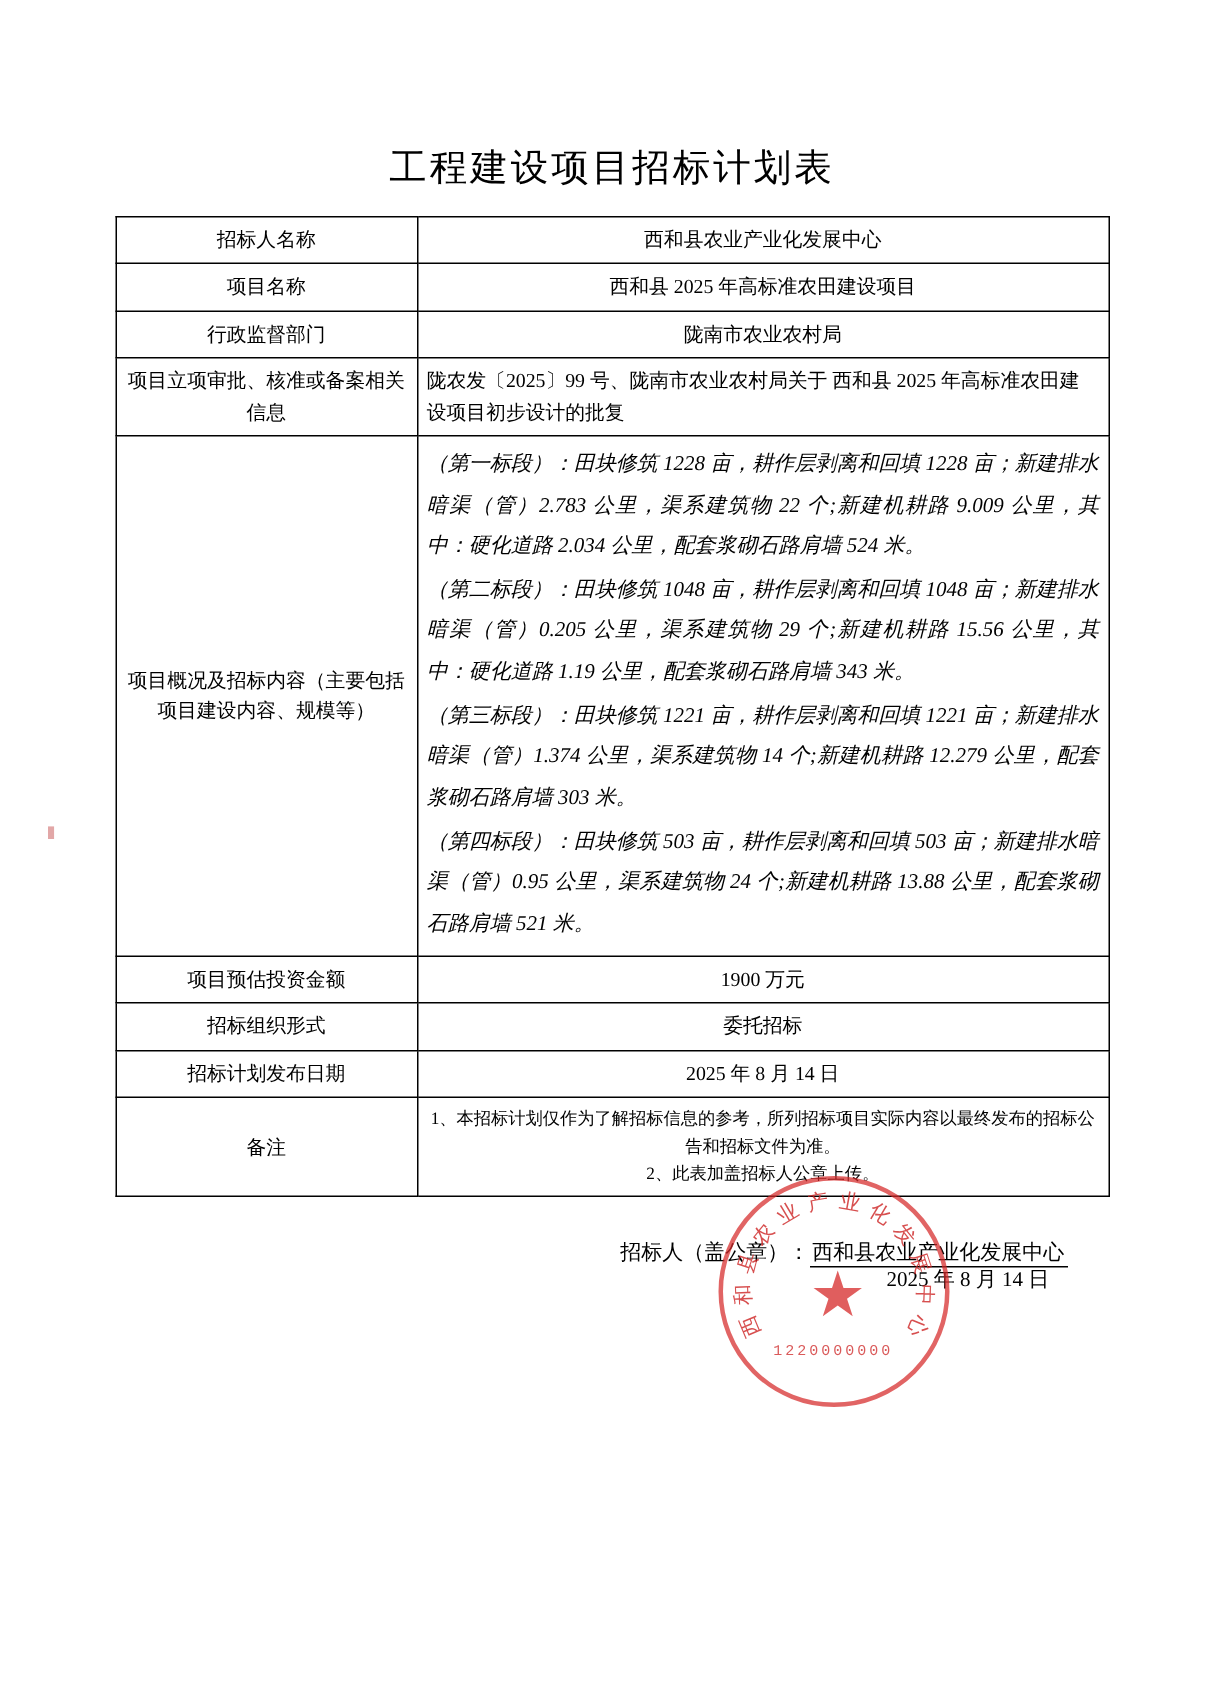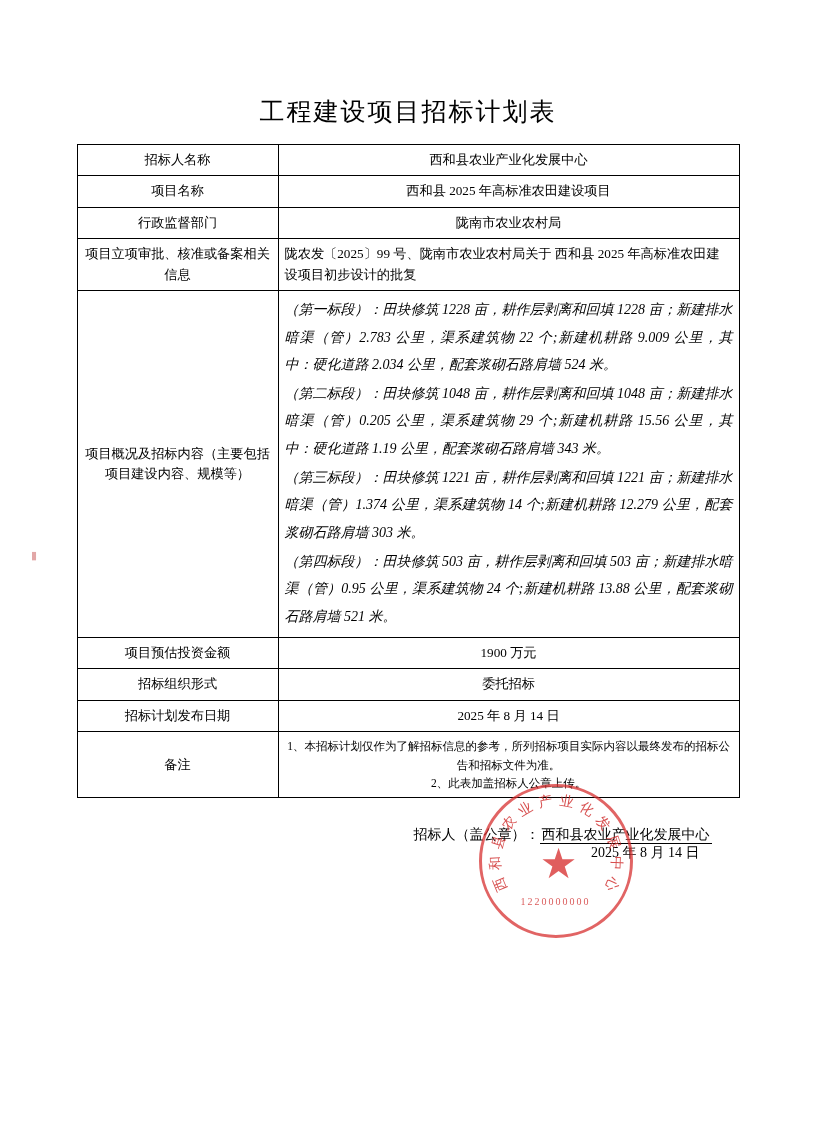--- a/index.html
+++ b/index.html
@@ -141,20 +141,21 @@
     white-space: nowrap;
   }
   .seal .seal-bottom {
     position: absolute;
     width: 154px;
     text-align: center;
     top: 112px;
     font-size: 10px;
     letter-spacing: 2px;
     color: rgba(205, 35, 35, 0.75);
+    font-family: Liberation Mono, monospace;
   }
   .edge-mark {
     position: absolute;
     left: 31px;
     top: 455px;
     width: 10px;
     height: 26px;
     color: rgba(190, 60, 60, 0.45);
     font-size: 11px;
     line-height: 1;

